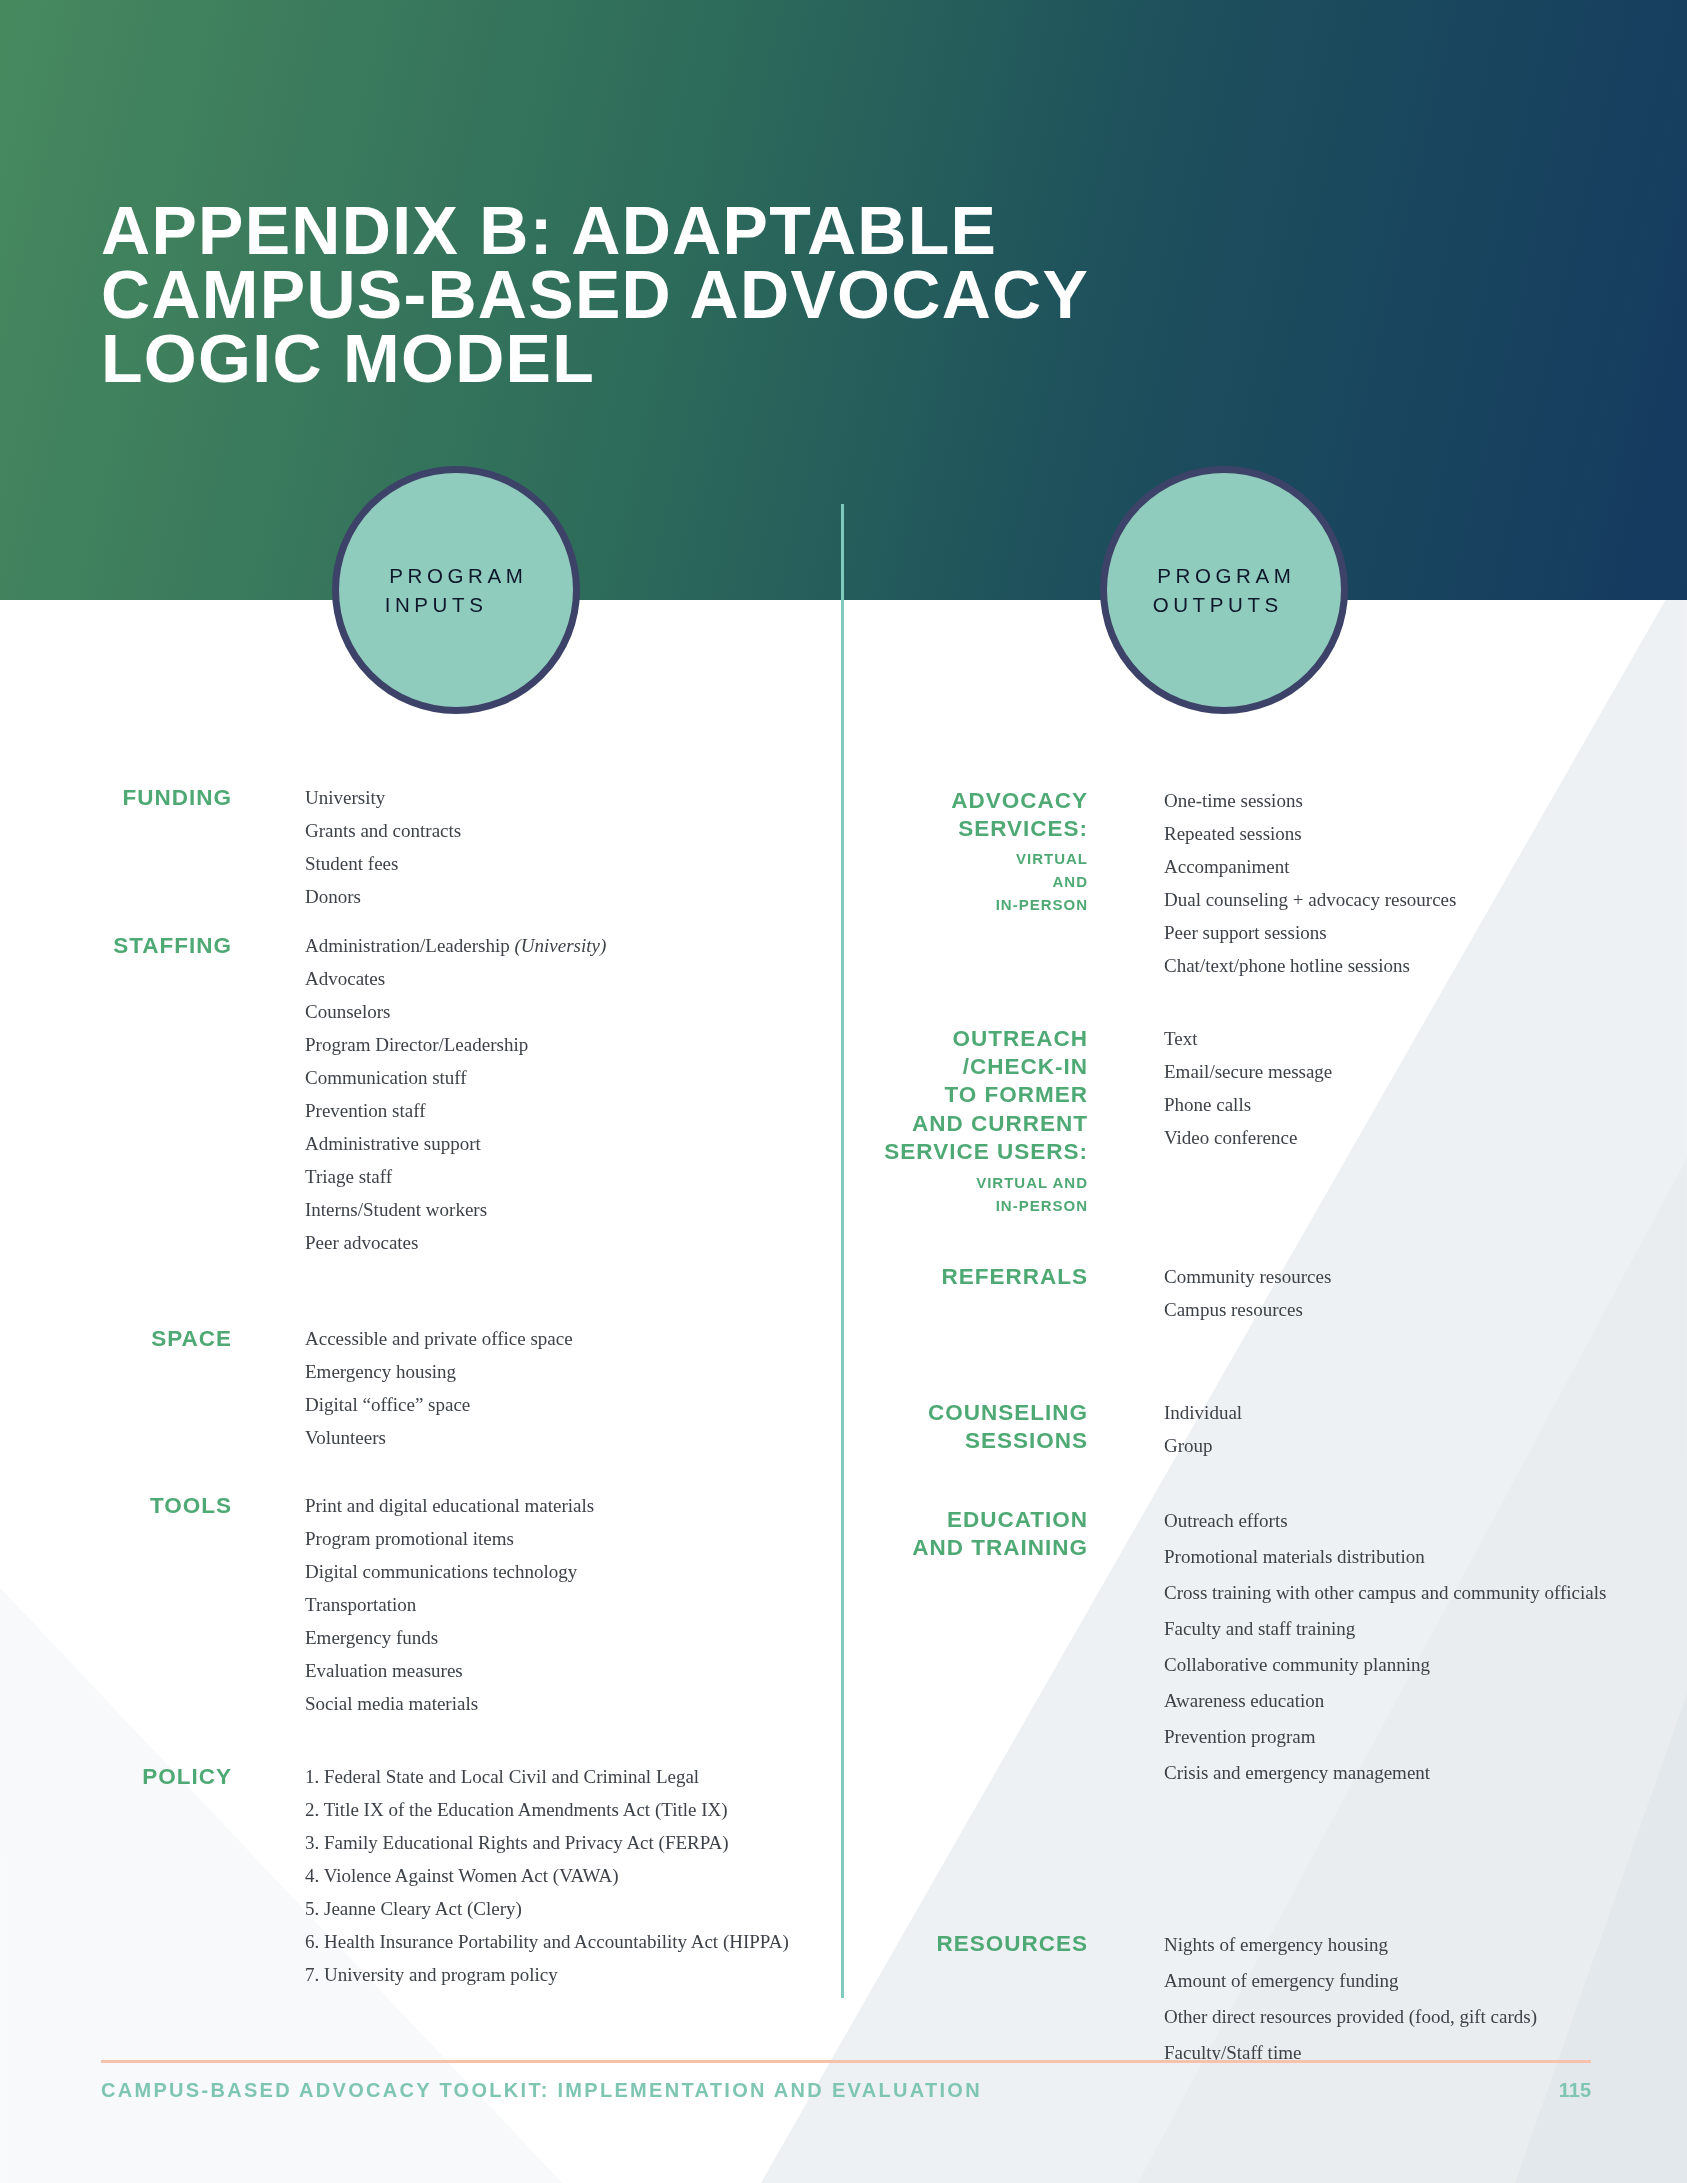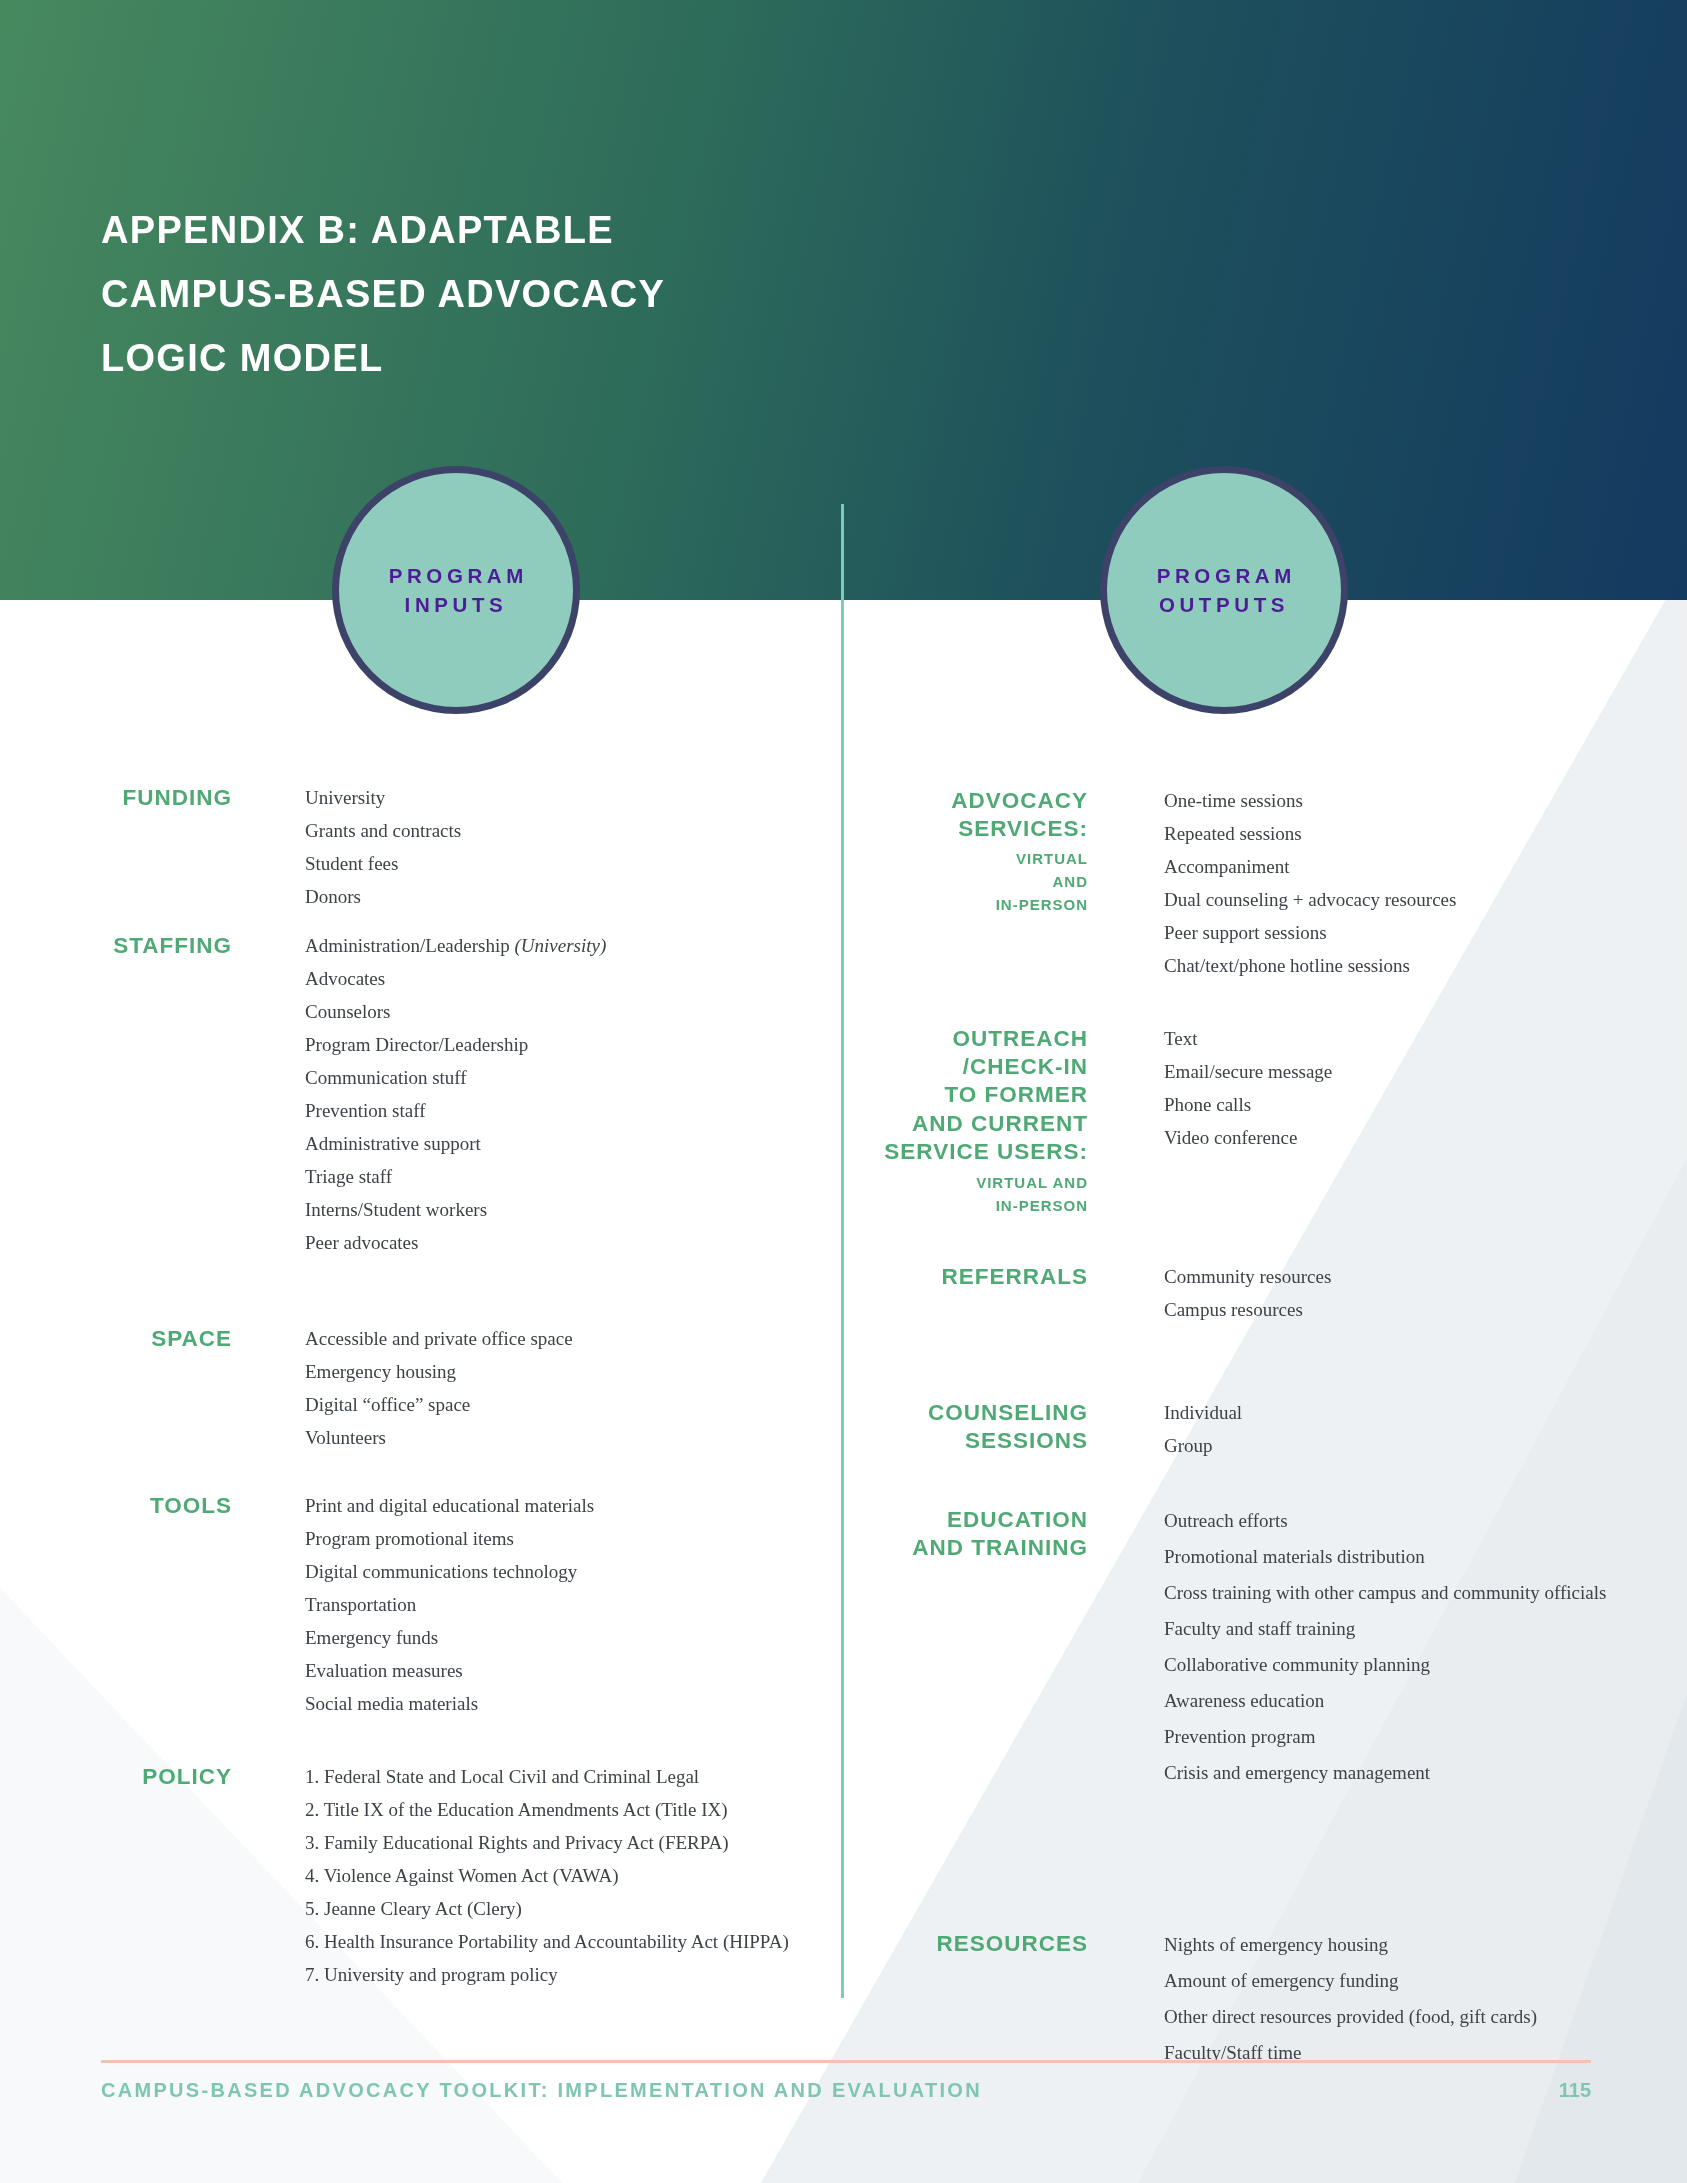--- a/index.html
+++ b/index.html
@@ -3,33 +3,33 @@
 <meta charset="utf-8">
 <style>
   html,body{margin:0;padding:0;background:#ffffff;}
   .page{position:relative;width:1687px;height:2183px;background:#ffffff;overflow:hidden;
         font-family:"Liberation Sans",sans-serif;}
   .bg{position:absolute;left:0;top:0;z-index:0;}
   
   .hero{position:absolute;left:0;top:0;width:1687px;height:600px;z-index:1;
         background:linear-gradient(103deg,#47895f 0%,#2d6b5a 40%,#1d4f5c 66%,#143a60 100%);}
   .title{position:absolute;left:101px;top:198px;margin:0;color:#ffffff;
-         font-size:38px;line-height:64px;font-weight:bold;letter-spacing:1.3px;
+         font-size:68px;line-height:64px;font-weight:bold;letter-spacing:1.3px;
          white-space:pre-line;}
   
   .divider{position:absolute;left:841px;top:504px;width:3.3px;height:1494px;
            background:#7ecbbc;z-index:2;}
   
   .circle{position:absolute;width:234px;height:234px;border-radius:50%;
           background:#8fccbe;border:7.3px solid #3d4268;z-index:3;
           display:flex;align-items:center;justify-content:center;}
   .circle-left{left:332px;top:466px;}
   .circle-right{left:1100px;top:466px;}
-  .circle span{color:#4c1d95;font-weight:bold;font-size:20.5px;line-height:29px;
-               letter-spacing:4.6px;text-indent:4.6px;text-align:center;white-space:pre-line;}
+  .circle span{color:#0f172a;font-weight:normal;font-size:20.5px;line-height:29px;
+               letter-spacing:4.6px;text-indent:4.6px;white-space:pre-line;}
   
   .sec{position:absolute;display:grid;z-index:2;align-items:start;}
   .sec.left{left:53px;width:761px;grid-template-columns:179px 33px 1fr;}
   .sec.right{left:847px;width:801px;grid-template-columns:241px 36px 1fr;}
   .labwrap{grid-column:1;text-align:right;}
   .cat{color:#4fa975;font-weight:bold;font-size:22.5px;line-height:28.4px;
        letter-spacing:1px;white-space:pre-line;padding-top:2.6px;}
   .sub{color:#4fa975;font-weight:bold;font-size:15px;line-height:23px;
        letter-spacing:1px;white-space:pre-line;margin-top:4px;}
   .items{grid-column:3;font-family:"Liberation Serif",serif;color:#3d4249;}

